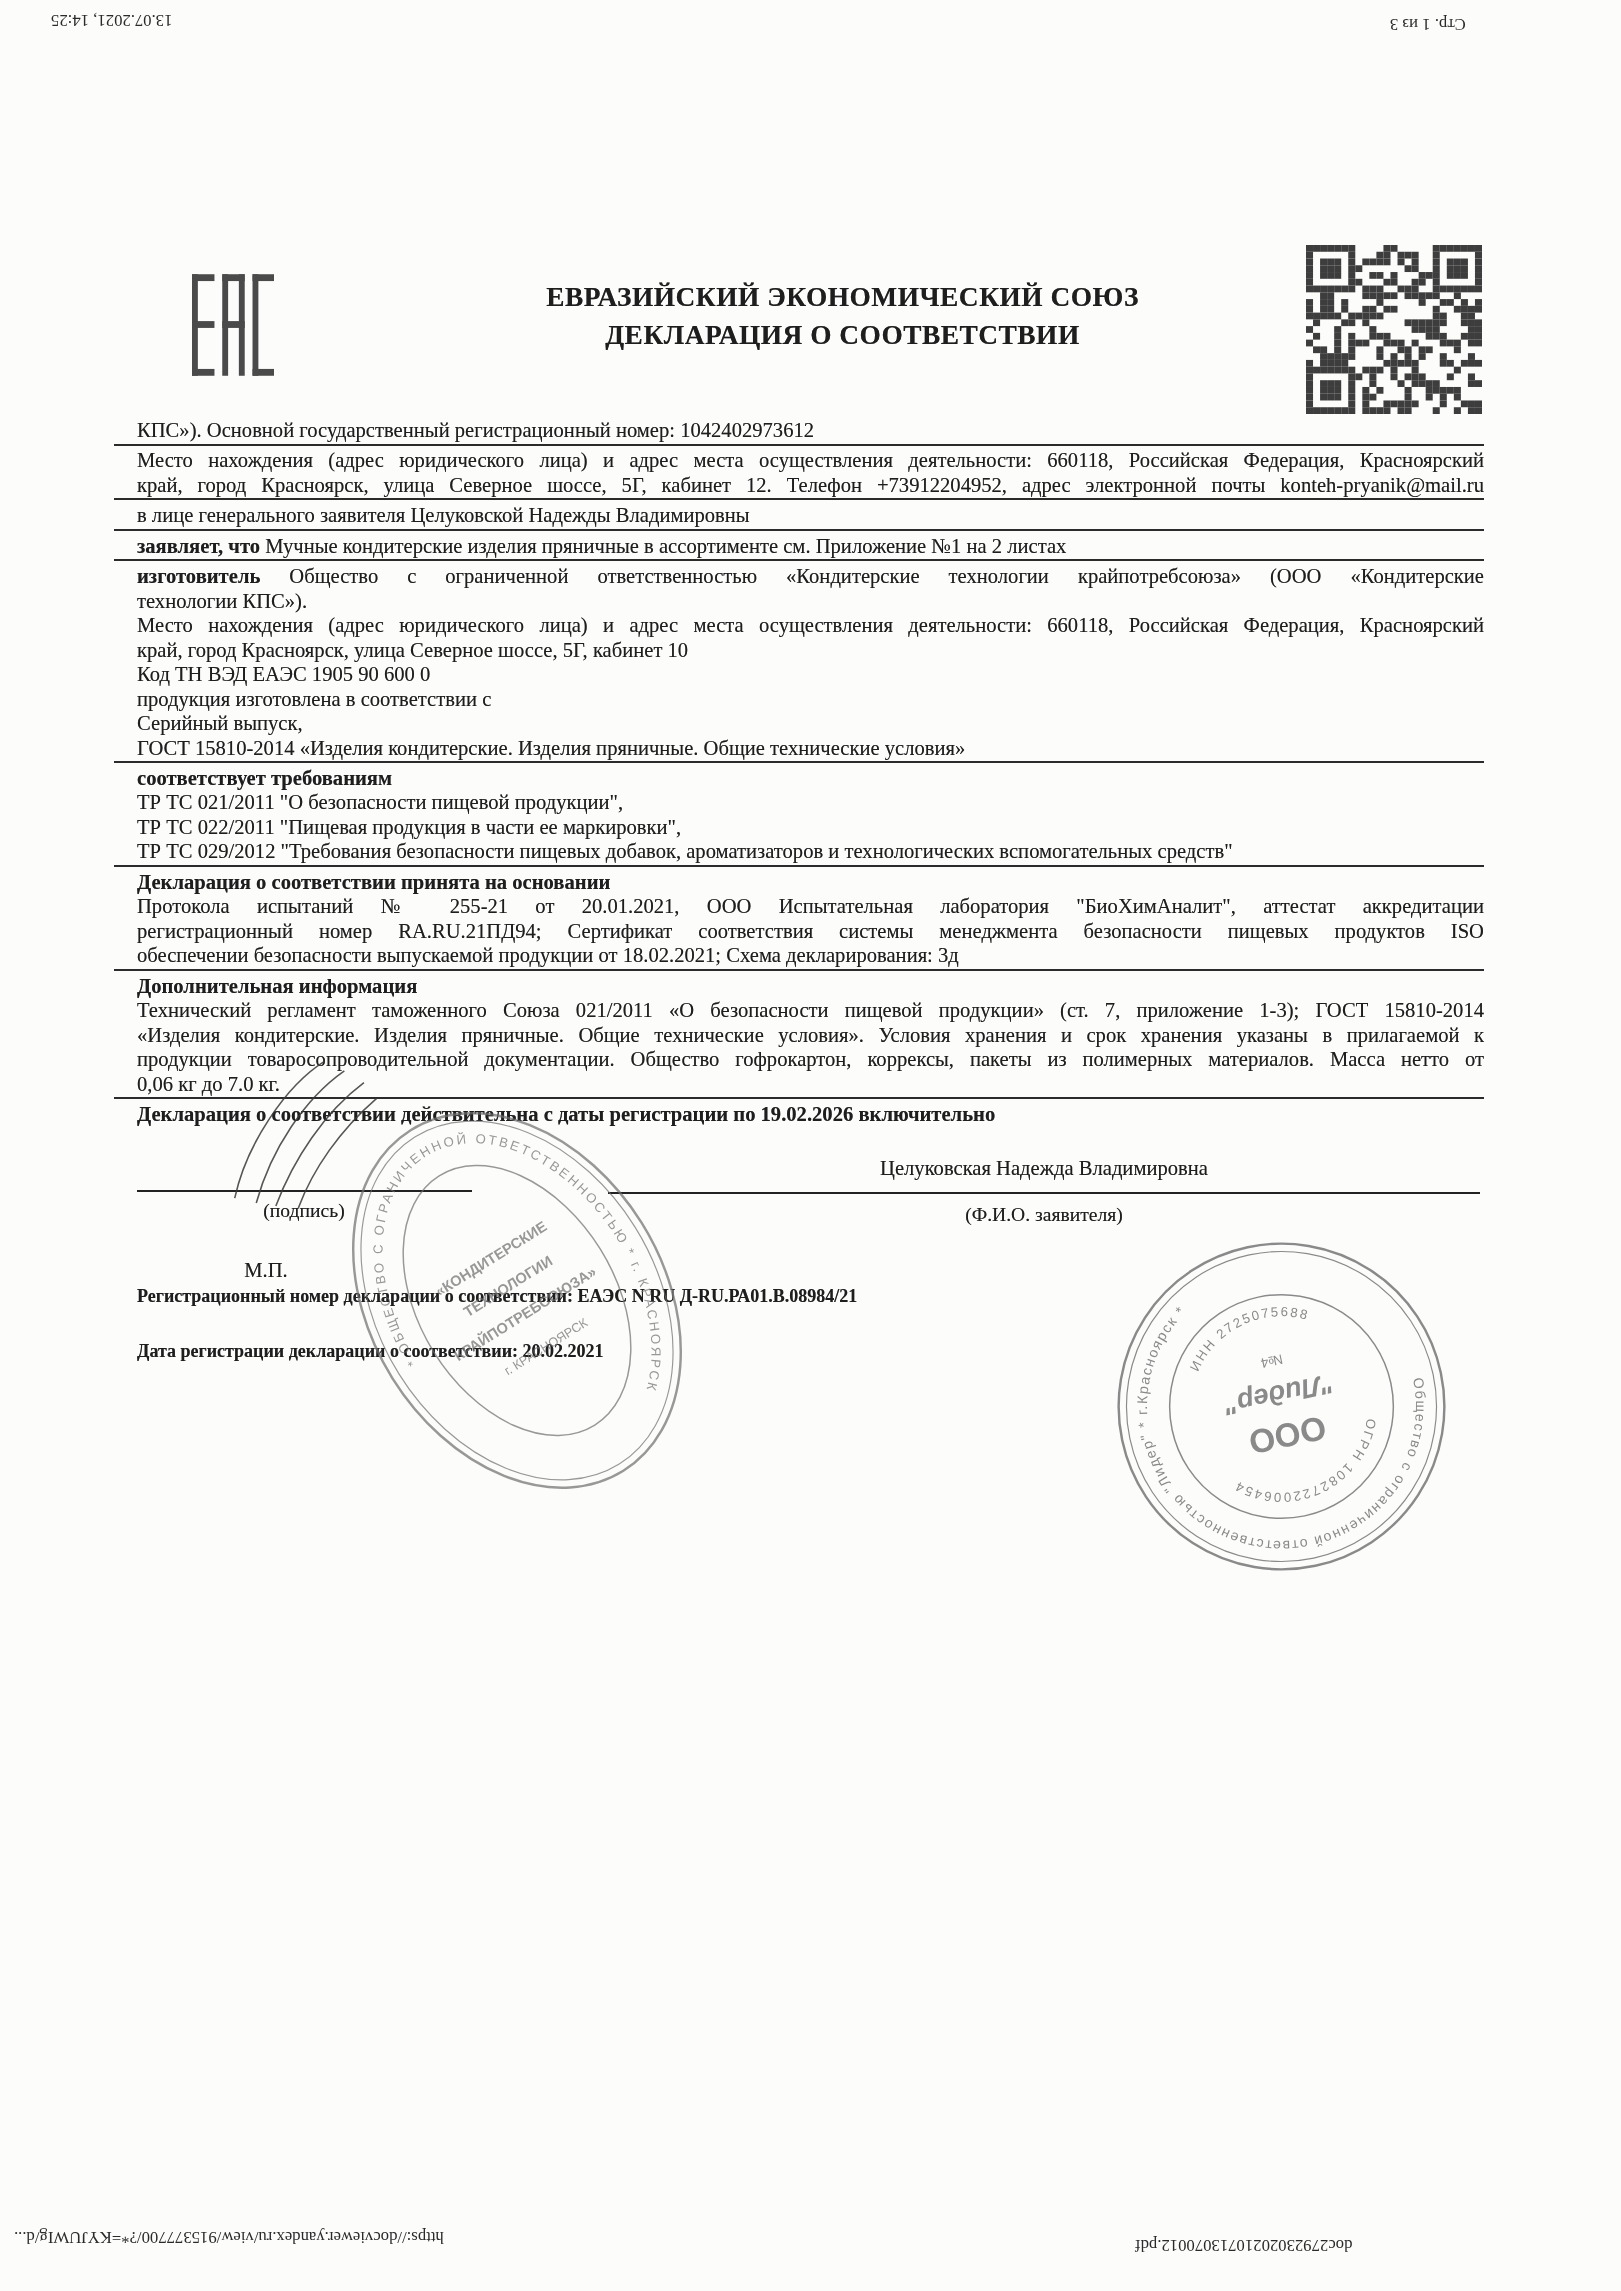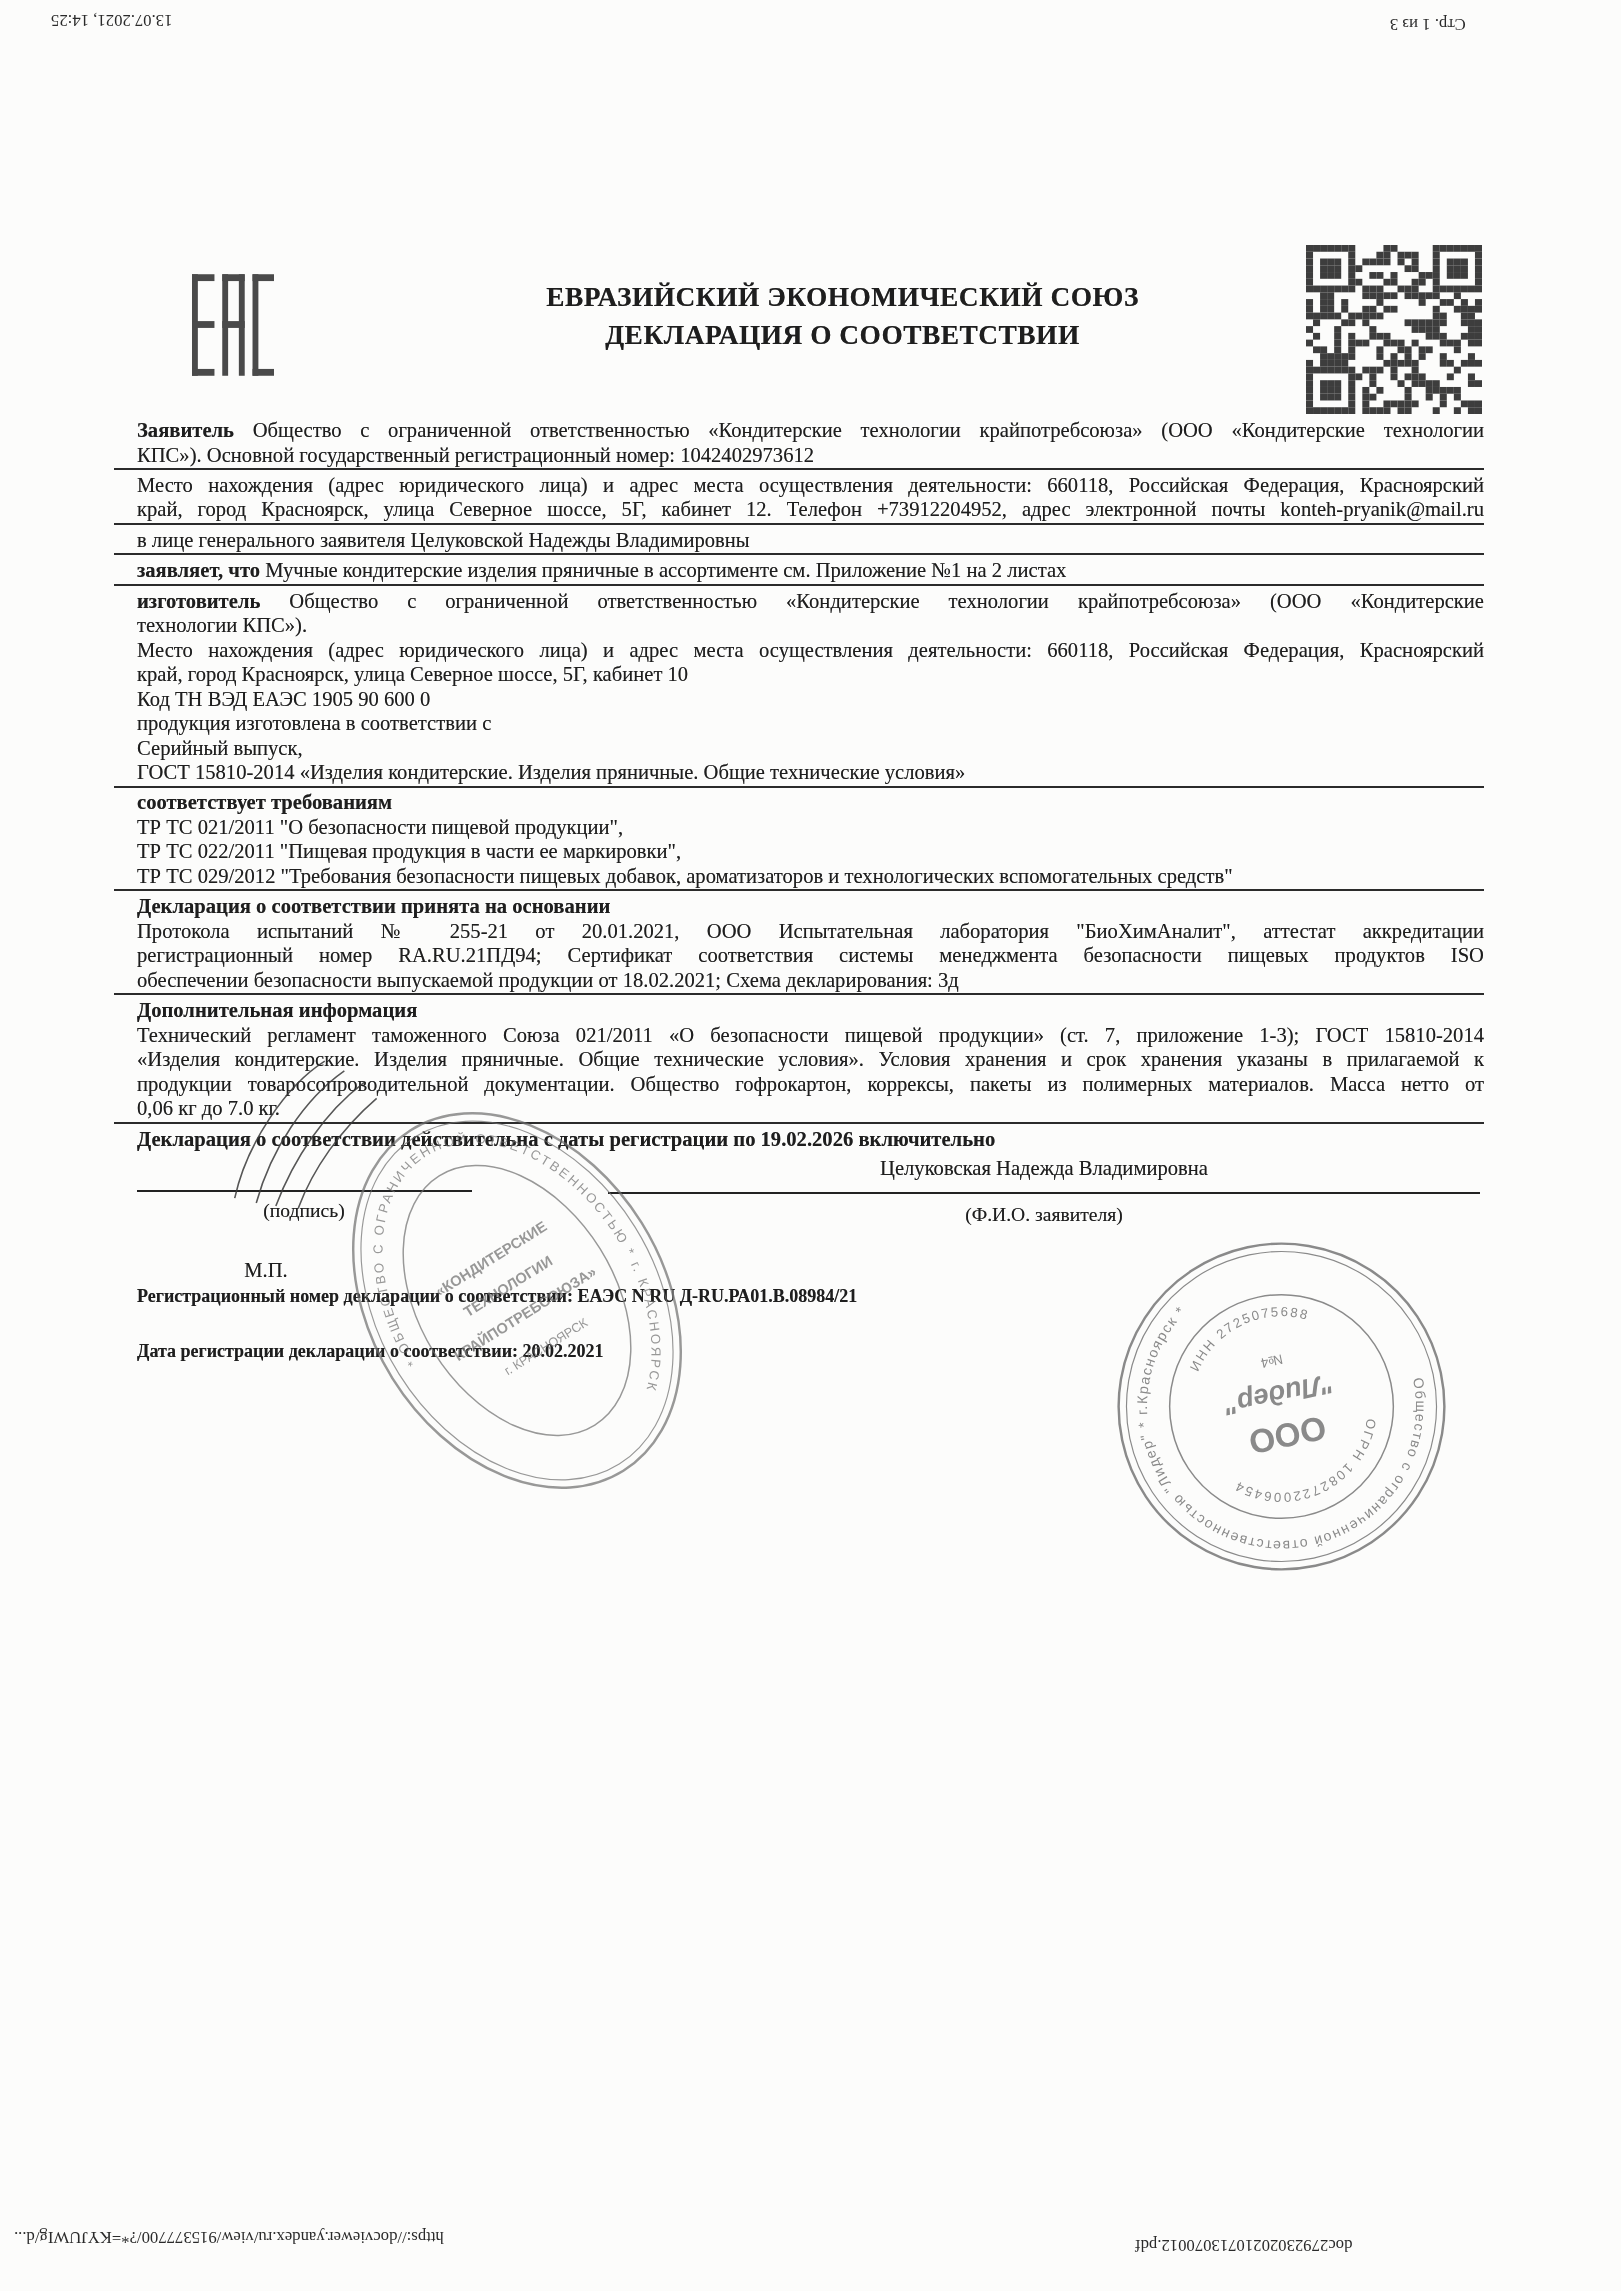--- a/index.html
+++ b/index.html
@@ -377,21 +377,20 @@
       <rect x="77" y="168" width="7" height="7" fill="#3d3d3d"></rect>
       <rect x="91" y="168" width="7" height="7" fill="#3d3d3d"></rect>
       <rect x="98" y="168" width="7" height="7" fill="#3d3d3d"></rect>
       <rect x="126" y="168" width="7" height="7" fill="#3d3d3d"></rect>
       <rect x="147" y="168" width="7" height="7" fill="#3d3d3d"></rect>
       <rect x="161" y="168" width="7" height="7" fill="#3d3d3d"></rect>
       <rect x="168" y="168" width="7" height="7" fill="#3d3d3d"></rect>
     </svg>
 
   <div class="content">
-      <div class="bline j"><b>Заявитель</b> Общество с ограниченной ответственностью «Кондитерские технологии крайпотребсоюза» (ООО «Кондитерские технологии</div>
       <div class="bline u">КПС»). Основной государственный регистрационный номер: 1042402973612</div>
       <div class="bline j">Место нахождения (адрес юридического лица) и адрес места осуществления деятельности: 660118, Российская Федерация, Красноярский</div>
       <div class="bline j u">край, город Красноярск, улица Северное шоссе, 5Г, кабинет 12. Телефон +73912204952, адрес электронной почты konteh-pryanik@mail.ru</div>
       <div class="bline u">в лице генерального заявителя Целуковской Надежды Владимировны</div>
       <div class="bline u"><b>заявляет, что</b> Мучные кондитерские изделия пряничные в ассортименте см. Приложение №1 на 2 листах</div>
       <div class="bline j"><b>изготовитель</b> Общество с ограниченной ответственностью «Кондитерские технологии крайпотребсоюза» (ООО «Кондитерские</div>
       <div class="bline">технологии КПС»).</div>
       <div class="bline j">Место нахождения (адрес юридического лица) и адрес места осуществления деятельности: 660118, Российская Федерация, Красноярский</div>
       <div class="bline">край, город Красноярск, улица Северное шоссе, 5Г, кабинет 10</div>
       <div class="bline">Код ТН ВЭД ЕАЭС 1905 90 600 0</div>

